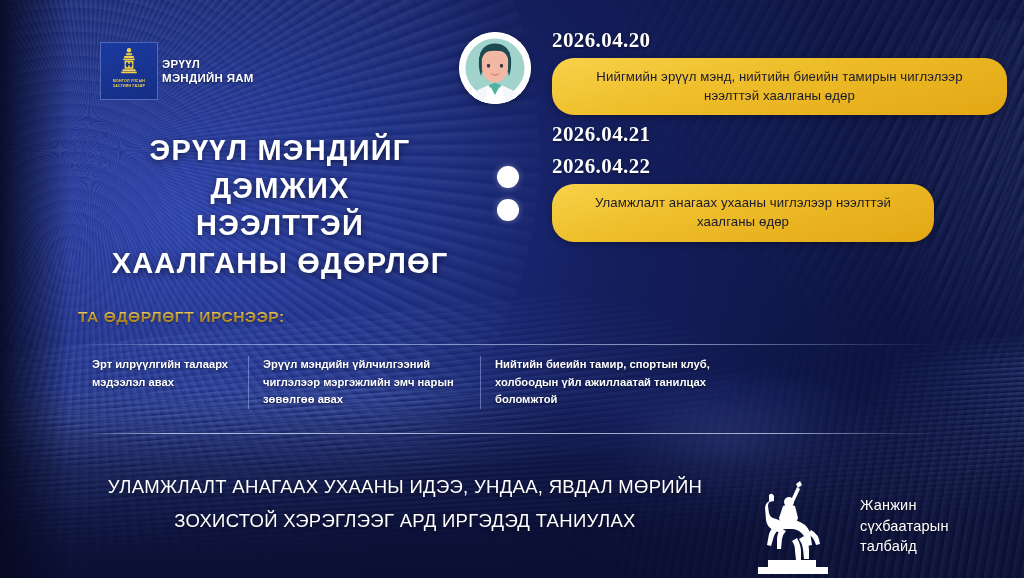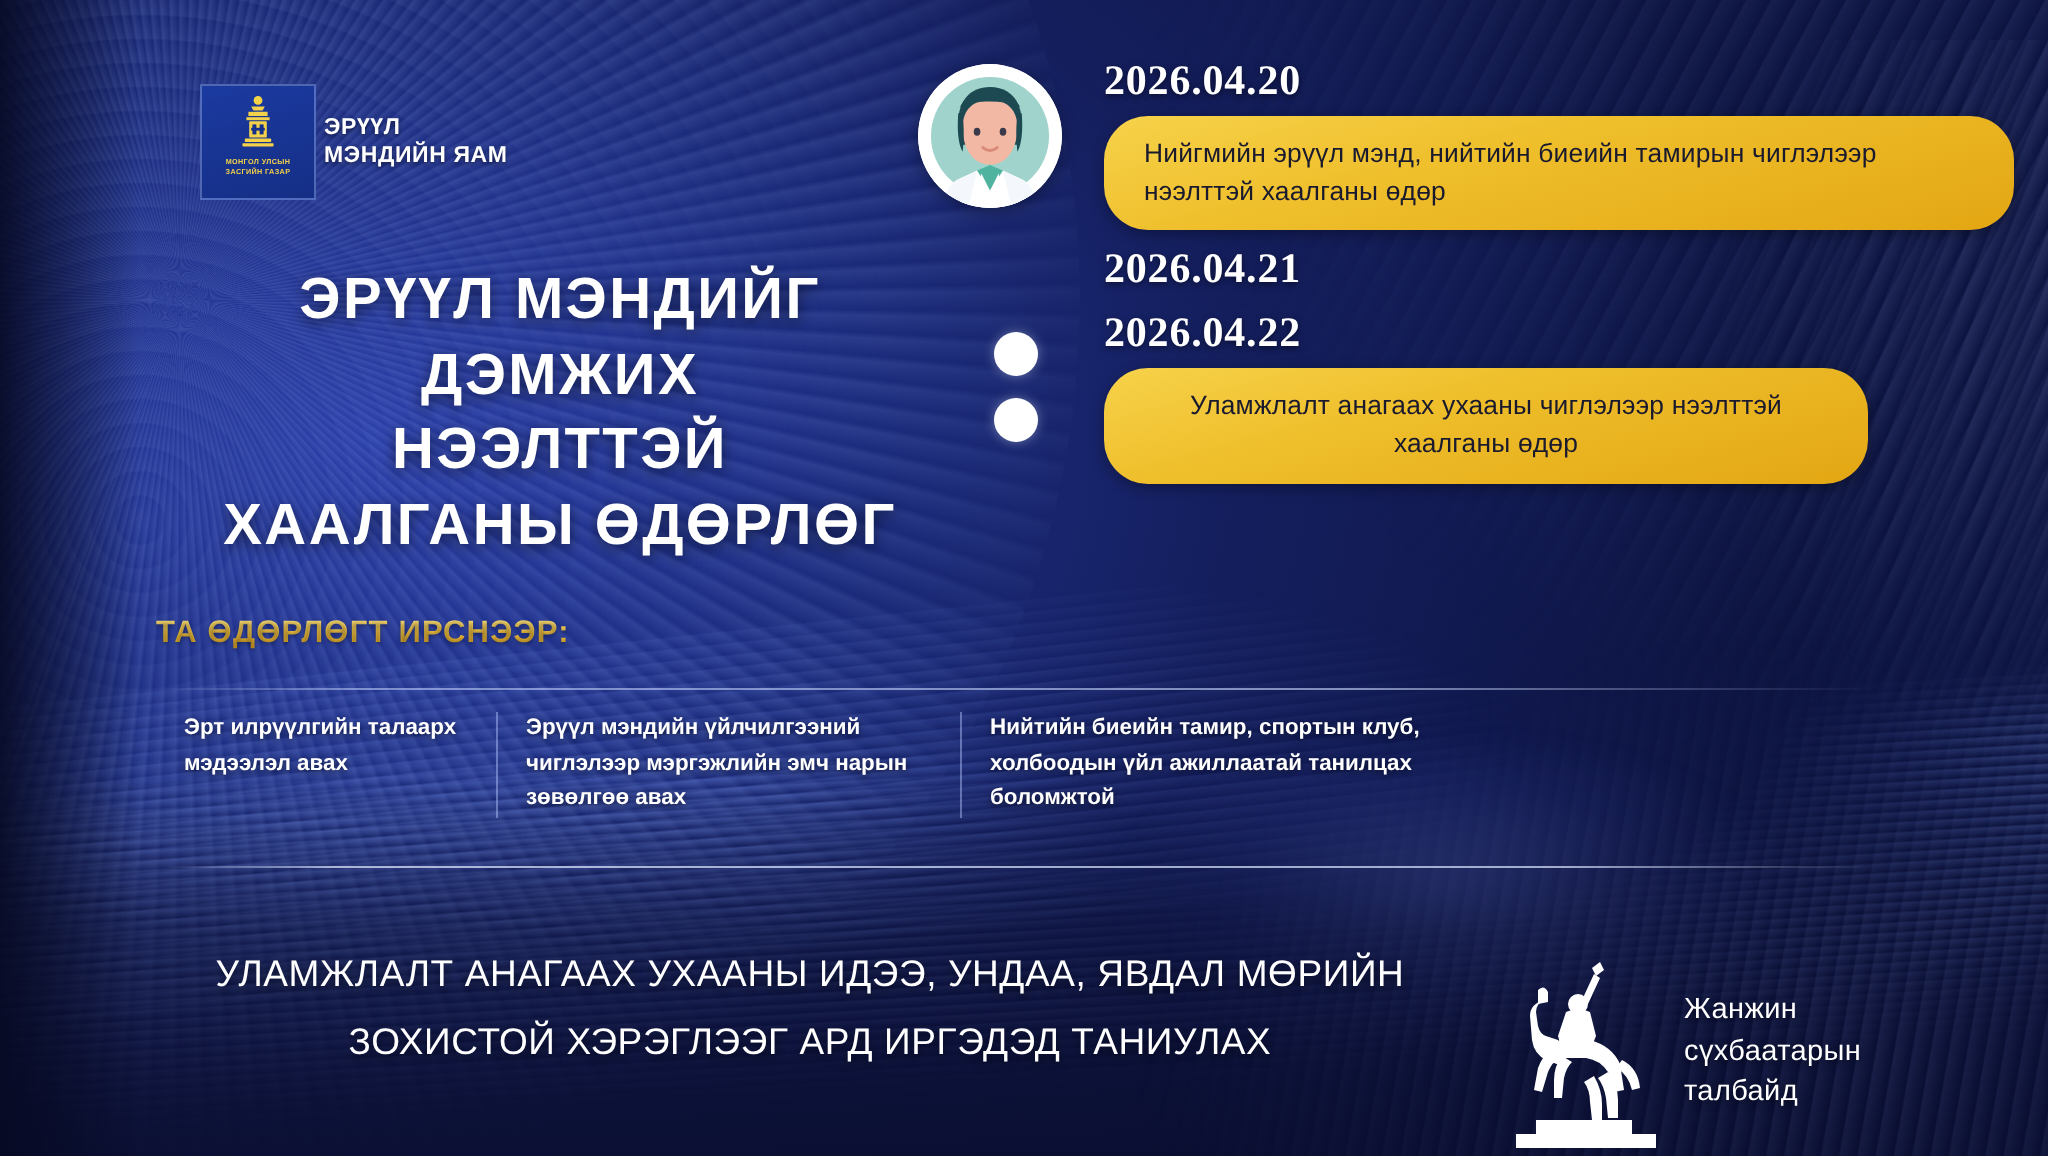--- a/index.html
+++ b/index.html
@@ -234,21 +234,21 @@
     border-radius: 22px;
     background: linear-gradient(165deg, #f7d24a 0%, #efbf2c 38%, #e3a613 100%);
     color: #1a1a2e;
     font-size: 13.2px;
     line-height: 1.42;
     padding: 10px 20px;
     box-sizing: border-box;
     box-shadow: 0 2px 7px rgba(0,0,0,.32);
     letter-spacing: .1px;
   }
-  .pill.p1 { width: 455px; }
+  .pill.p1 { width: 455px; text-align: center; }
   .pill.p2 { width: 468px; }
   .pill.p3 { width: 382px; text-align: center; }
 
   
   .divider-top {
     position: absolute;
     left: 78px; top: 344px; width: 860px; height: 1px;
     background: linear-gradient(to right, rgba(190,205,255,0) 0%, rgba(200,215,255,.55) 12%, rgba(205,220,255,.60) 70%, rgba(190,205,255,0) 100%);
     z-index: 4;
   }
@@ -291,21 +291,21 @@
     letter-spacing: .3px;
     text-shadow: 0 2px 5px rgba(0,0,0,.55);
     z-index: 5;
   }
   .footer-text span { display: block; }
 
   
   .venue {
     position: absolute;
     left: 750px; top: 478px;
-    display: flex; align-items: center; gap: 6px;
+    display: flex; align-items: center; gap: 24px;
     z-index: 6;
   }
   .statue { width: 86px; height: 96px; }
   .statue svg { display: block; }
   .venue-text {
     color: #ffffff;
     font-size: 14.5px;
     line-height: 1.42;
     letter-spacing: .2px;
     text-shadow: 0 1px 4px rgba(0,0,0,.5);

